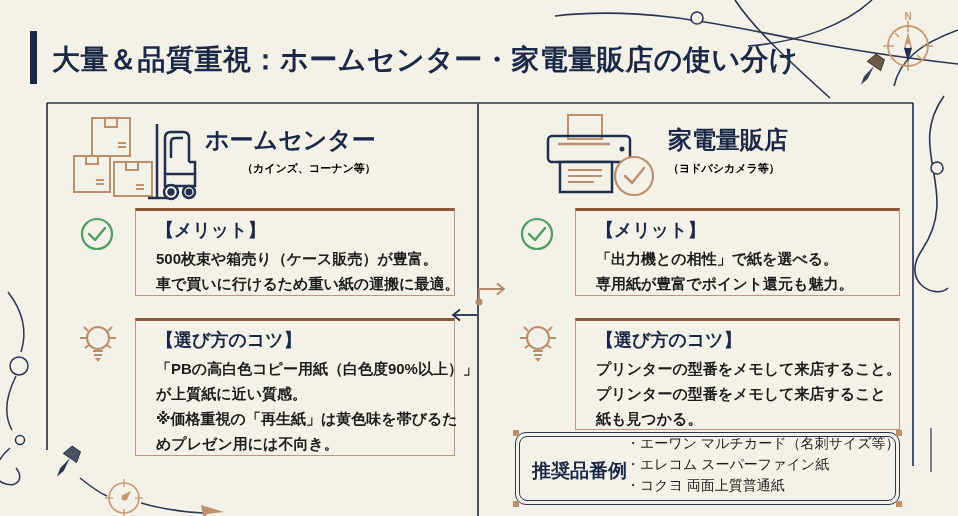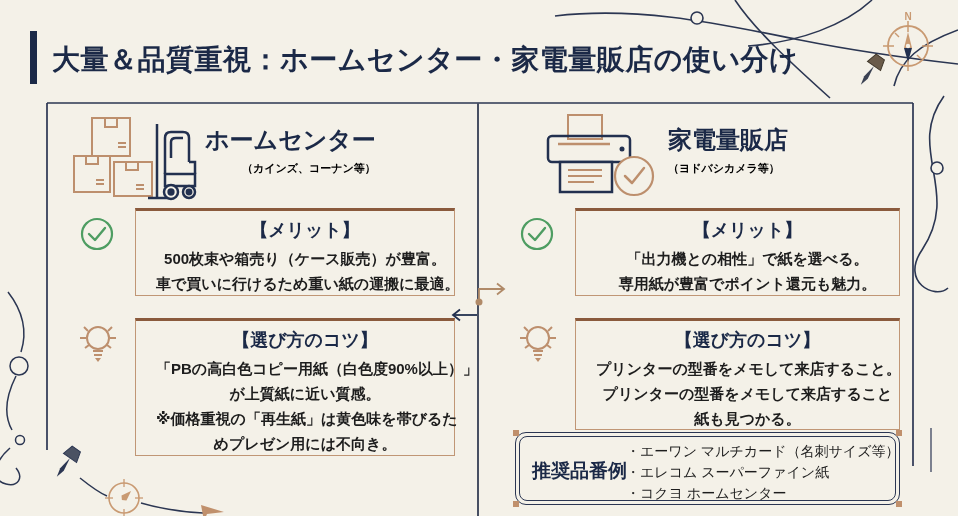--- a/index.html
+++ b/index.html
@@ -11,30 +11,30 @@
   
   .title-bar{left:30px;top:31px;width:7px;height:53px;background:#1b2947;}
   .page-title{left:52px;top:41px;font-size:28px;font-weight:800;color:#1b2947;letter-spacing:.5px;white-space:nowrap;}
 
   
   .col-header-text{display:flex;flex-direction:column;gap:5px;}
   .col-title{font-size:24px;font-weight:800;color:#1b2947;white-space:nowrap;}
   .col-subtitle{font-size:11px;font-weight:700;color:#000000;white-space:nowrap;}
 
   
-  .tan-box{border:1.5px solid #c09675;border-top:3px solid #8a5a3c;background:transparent;box-sizing:border-box;padding:7px 0 0 20px;text-align:center;}
+  .tan-box{border:1.5px solid #c09675;border-top:3px solid #8a5a3c;background:transparent;box-sizing:border-box;padding:7px 0 0 20px;}
   .box-heading{font-size:18px;font-weight:700;color:#1b2947;margin-bottom:4px;white-space:nowrap;}
   .box-line{font-size:15px;font-weight:700;color:#1d1d1d;line-height:25px;white-space:nowrap;}
 
   
   .rec-outer{left:515px;top:432px;width:385px;height:73px;border:1.6px solid #2b3652;border-radius:11px;box-sizing:border-box;}
   .rec-inner{position:absolute;left:3px;top:3px;right:3px;bottom:3px;border:1.2px solid #2b3652;border-radius:8px;}
   .rec-dot{position:absolute;width:6px;height:6px;background:#c0906c;}
   .rec-label{position:absolute;left:16px;top:25px;font-size:19px;font-weight:800;color:#1b2947;white-space:nowrap;}
-  .rec-items{position:absolute;left:110px;top:8px;}
+  .rec-items{position:absolute;left:110px;top:0;}
   .rec-item{font-size:14px;font-weight:500;color:#1d1d1d;line-height:21px;white-space:nowrap;}
 </style>
 </head>
 <body>
 
 <div class="stage">
 
   <svg class="abs" width="958" height="516" viewBox="0 0 958 516" style="left:0;top:0;">
     <g stroke="#2b3652" stroke-width="1.6" fill="none">
       <path d="M 555 16 C 640 6, 720 24, 800 40 C 850 50, 905 58, 958 64"></path>
@@ -246,17 +246,17 @@
   <div class="abs rec-outer">
     <div class="rec-inner"></div>
     <div class="rec-dot" style="left:-3px;top:-3px;"></div>
     <div class="rec-dot" style="right:-3px;top:-3px;"></div>
     <div class="rec-dot" style="left:-3px;bottom:-3px;"></div>
     <div class="rec-dot" style="right:-3px;bottom:-3px;"></div>
     <div class="rec-label">推奨品番例</div>
     <div class="rec-items">
       <div class="rec-item">・エーワン マルチカード（名刺サイズ等）</div>
       <div class="rec-item">・エレコム スーパーファイン紙</div>
-      <div class="rec-item">・コクヨ ホームセンター</div>
+      <div class="rec-item">・コクヨ 両面上質普通紙</div>
     </div>
   </div>
 
 </div>
 
 </body></html>

